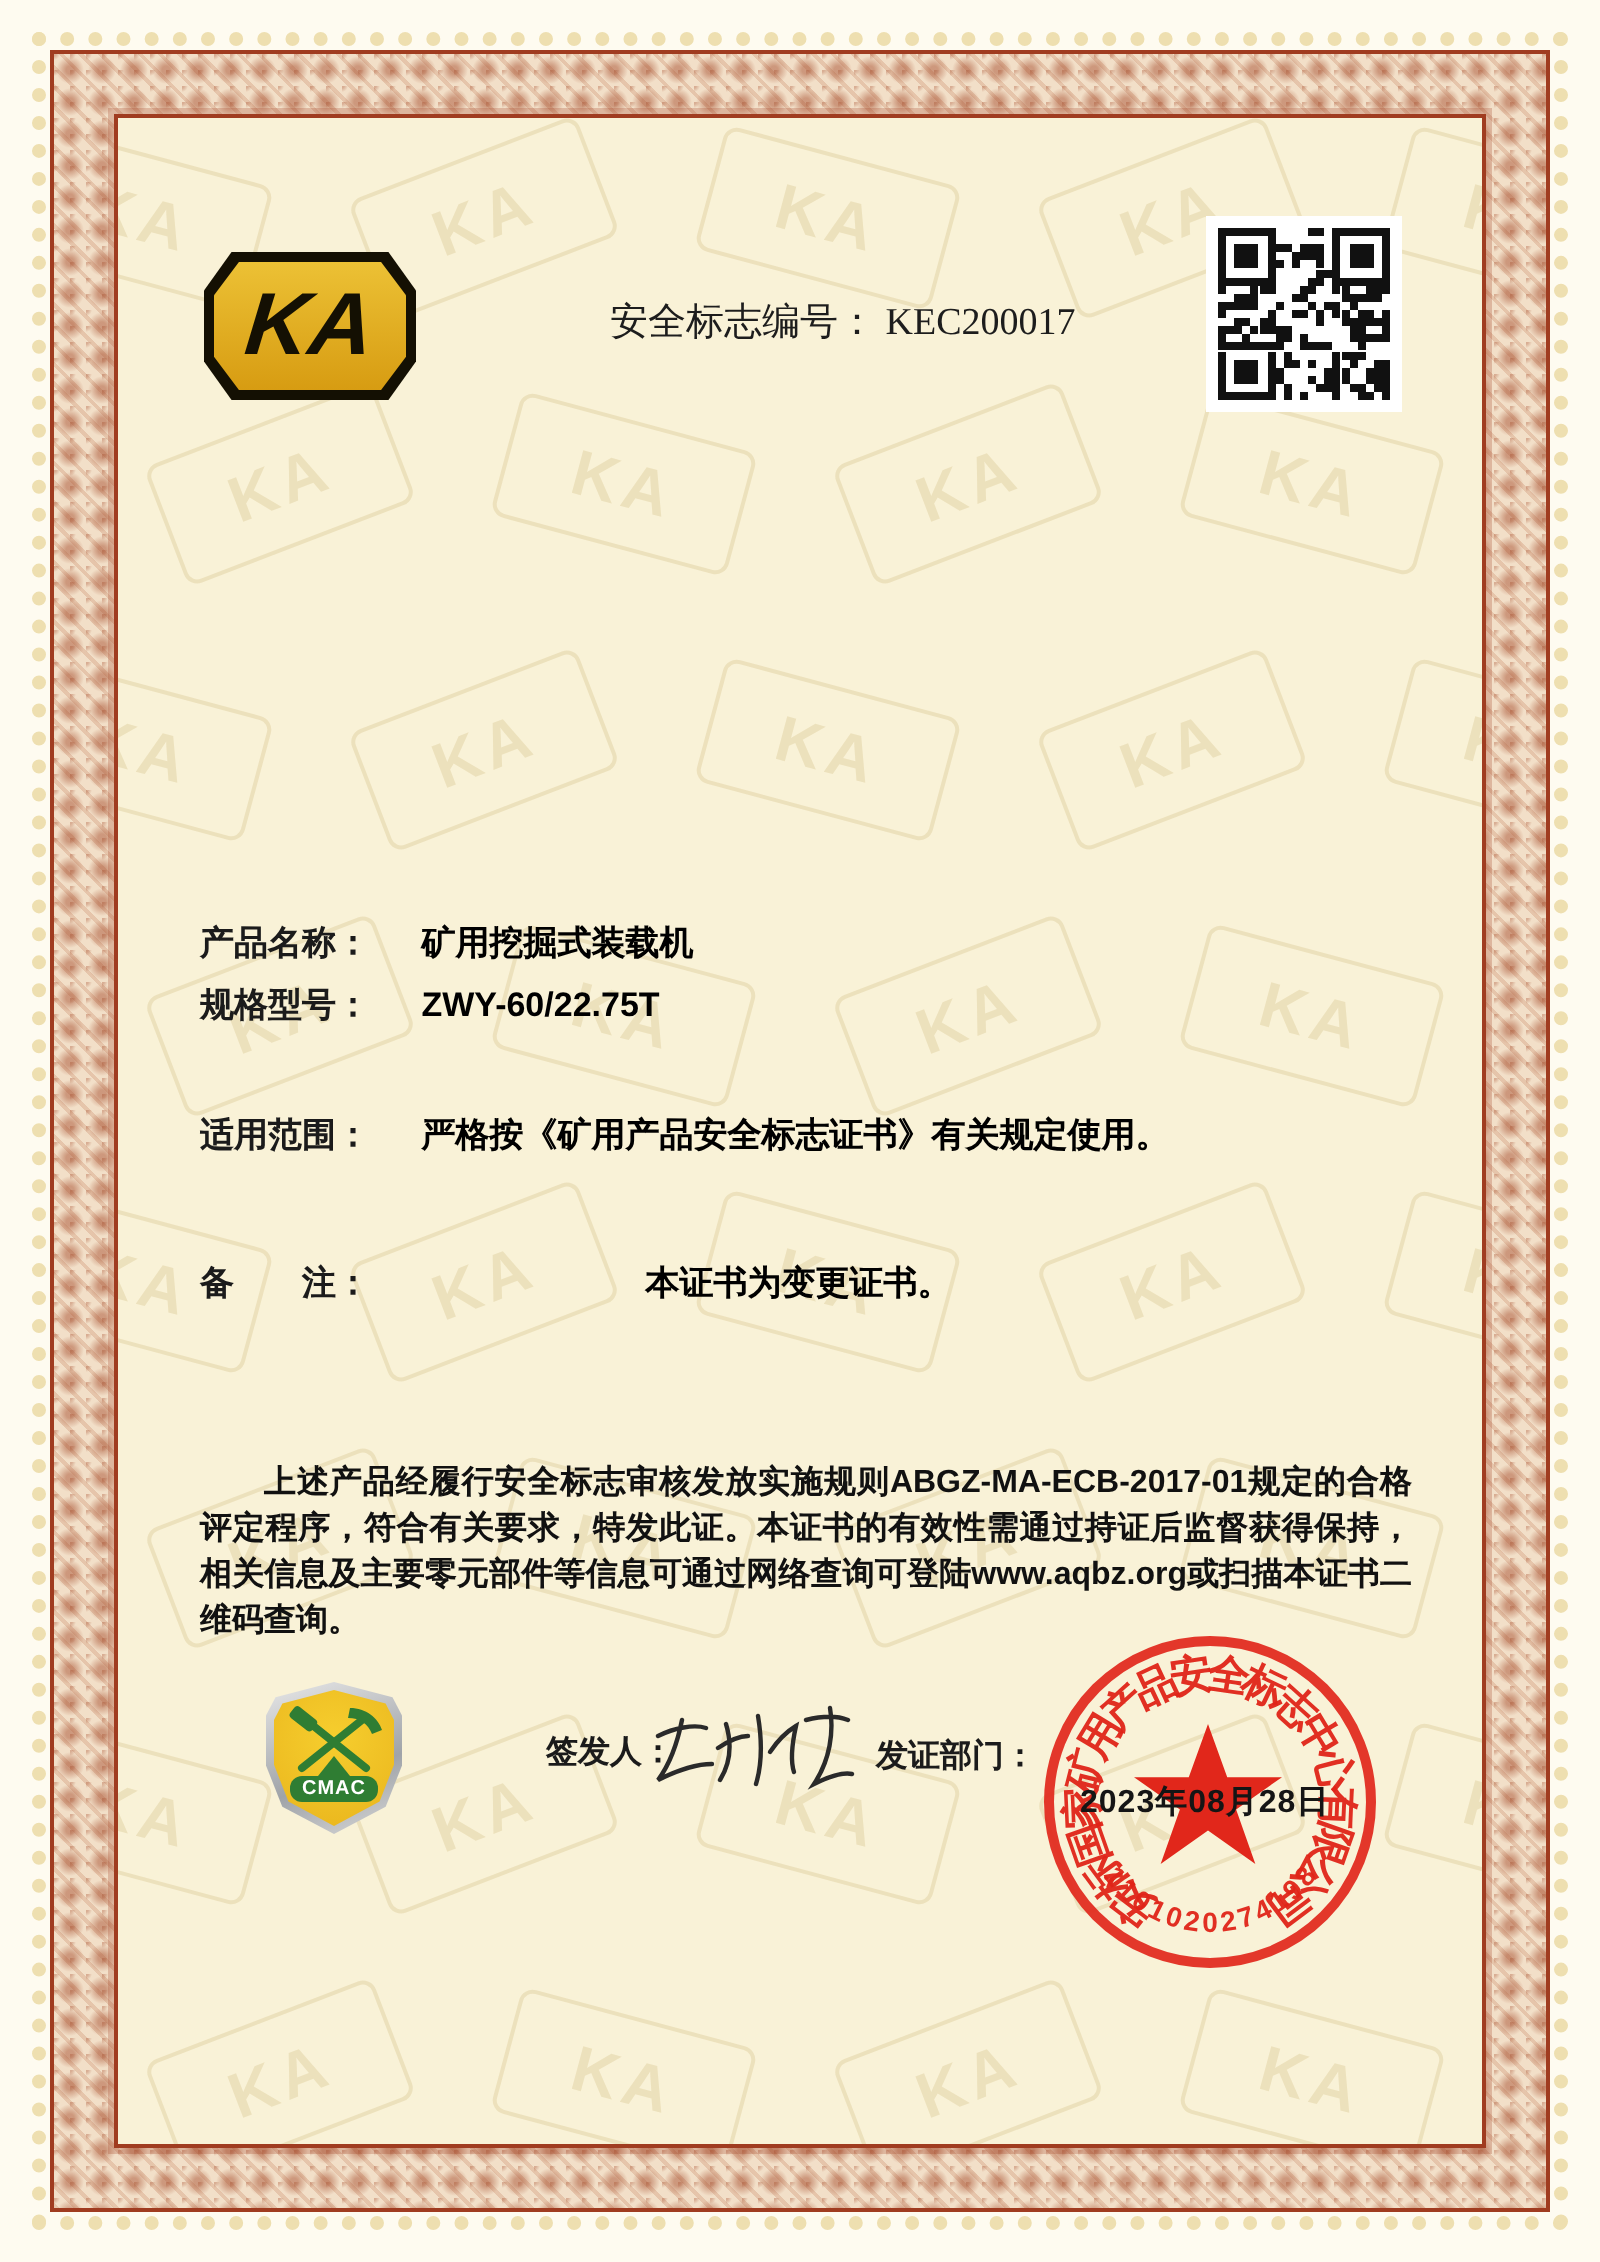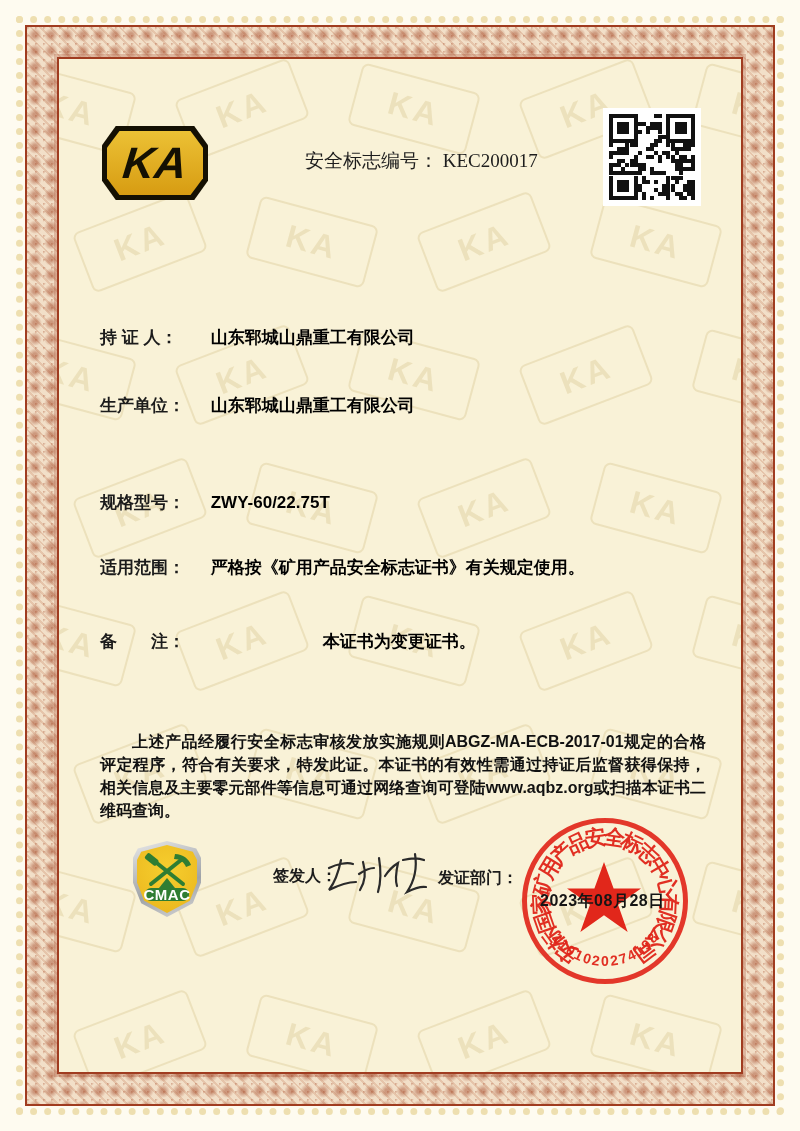--- a/index.html
+++ b/index.html
@@ -67,21 +67,21 @@
   
   .cmac{left:133px;top:841px;width:68px;height:76px;
     background:linear-gradient(160deg,#e8e8e8,#9fa3a8 60%,#d8d8d8);
     clip-path:polygon(50% 0,93% 10%,100% 22%,100% 55%,88% 82%,50% 100%,12% 82%,0 55%,0 22%,7% 10%);
     display:flex;align-items:center;justify-content:center;}
   .cmac .in{width:60px;height:68px;background:radial-gradient(circle at 50% 35%,#f6ce2e,#e9b41c);
     clip-path:polygon(50% 0,93% 10%,100% 22%,100% 55%,88% 82%,50% 100%,12% 82%,0 55%,0 22%,7% 10%);
     position:relative;}
   .cmac .bar{position:absolute;left:8px;bottom:12px;width:44px;height:13px;background:#2f7d33;
     border-radius:6px;display:flex;align-items:center;justify-content:center;
-    color:#fff;font-size:15px;font-weight:900;letter-spacing:.5px;margin-top:43px;}
+    color:#fff;font-size:10px;font-weight:900;letter-spacing:.5px;margin-top:43px;}
   .sig-label{font-size:16px;font-weight:700;color:#1b1b1b;white-space:nowrap;}
   .signature{left:323px;top:846px;}
 
   
   .stamp{left:522px;top:818px;width:166px;height:166px;}
   .stamp .ring{position:absolute;inset:0;border-radius:50%;border:5px solid rgba(225,39,27,.92);}
   .stamp .star{position:absolute;left:45px;top:44px;width:74px;height:70px;background:#e1271b;
     clip-path:polygon(50% 0%,63% 38%,100% 38%,69% 61%,82% 100%,50% 76%,18% 100%,31% 61%,0% 38%,37% 38%);}
   .stamp .rchar{position:absolute;left:50%;top:50%;font-size:21px;font-weight:900;
     color:rgba(223,36,24,.95);transform-origin:center;}
@@ -298,27 +298,23 @@
         <div class="m" style="left: 88px; top: 83.9px; width: 4.1px; height: 4.1px;"></div>
         <div class="m" style="left: 38.8px; top: 88px; width: 4.1px; height: 4.1px;"></div>
         <div class="m" style="left: 47px; top: 88px; width: 4.1px; height: 4.1px;"></div>
         <div class="m" style="left: 63.4px; top: 88px; width: 4.1px; height: 4.1px;"></div>
         <div class="m" style="left: 75.7px; top: 88px; width: 4.1px; height: 4.1px;"></div>
         <div class="m" style="left: 79.8px; top: 88px; width: 4.1px; height: 4.1px;"></div>
         <div class="m" style="left: 88px; top: 88px; width: 4.1px; height: 4.1px;"></div>
       </div>
 
 
-    <div class="abs row" style="top:326px">
-      <span class="lab">持 证 人：</span>
-      <span class="val">山东郓城山鼎重工有限公司</span>
-    </div>
-    <div class="abs row" style="top:394px">
-      <span class="lab">生产单位：</span>
-      <span class="val">山东郓城山鼎重工有限公司</span>
+    <div class="abs row" style="top:460px">
+      <span class="lab">产品名称：</span>
+      <span class="val">矿用挖掘式装载机</span>
     </div>
     <div class="abs row" style="top:491px">
       <span class="lab">规格型号：</span>
       <span class="val">ZWY-60/22.75T</span>
     </div>
     <div class="abs row" style="top:556px">
       <span class="lab">适用范围：</span>
       <span class="val">严格按《矿用产品安全标志证书》有关规定使用。</span>
     </div>
 

